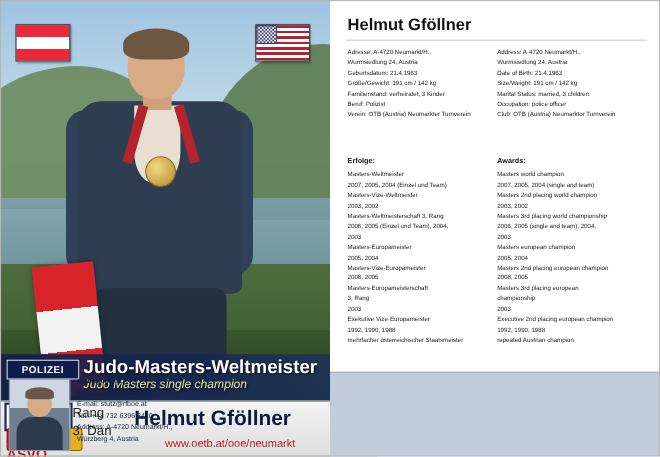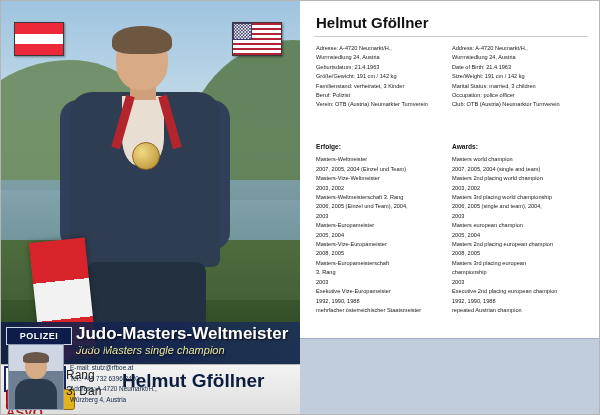--- a/index.html
+++ b/index.html
@@ -449,20 +449,21 @@
   <div class="badge-row">
     <div class="mini-badge b1"></div>
     <div class="mini-badge b2"></div>
     <div class="mini-badge b3"></div>
   </div>
   <div class="asvo">ASVÖ</div>
   <div class="ipz-url">www.ipz.at</div>
   <div class="judo-label">Rang</div>
   <div class="dan-label">3. Dan</div>
   <div class="athlete-name-big">Helmut Gföllner</div>
+  <div class="oetb-url">www.oetb.at/ooe/neumarkt</div>
 
   <div class="info-panel">
     <div class="info-title">Helmut Gföllner</div>
     <div class="rule r1"></div>
 
     <div class="col col-de block-personal">
       <p>Adresse: A-4720 Neumarkt/H.,
 Wurmsiedlung 24, Austria
 Geburtsdatum: 21.4.1963
 Größe/Gewicht: 191 cm / 142 kg

